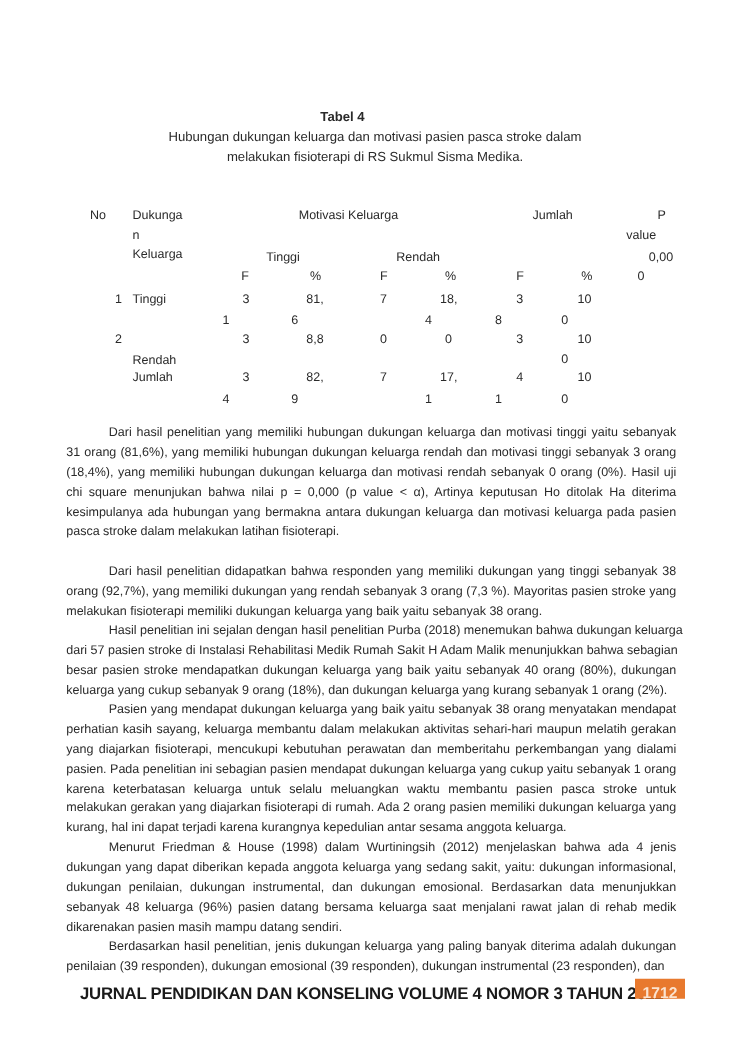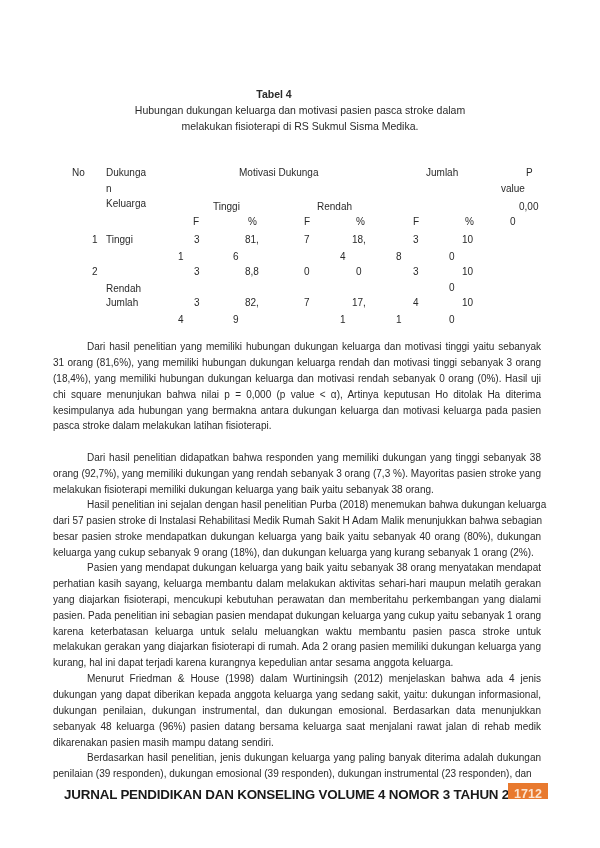--- a/index.html
+++ b/index.html
@@ -22,21 +22,21 @@
 <div class="abs caption-title">Tabel 4</div>
 <div class="abs caption-line" style="top:104px">Hubungan dukungan keluarga dan motivasi pasien pasca stroke dalam</div>
 <div class="abs caption-line" style="top:120px">melakukan fisioterapi di RS Sukmul Sisma Medika.</div>
 
 <div>
 
   <span class="t" style="top:167px;left:72px">No</span>
   <span class="t" style="top:167px;left:106px">Dukunga</span>
   <span class="t" style="top:183px;left:106px">n</span>
   <span class="t" style="top:198px;left:106px">Keluarga</span>
-  <span class="t" style="top:167px;left:239px">Motivasi Dukunga</span>
+  <span class="t" style="top:167px;left:239px">Motivasi Keluarga</span>
   <span class="t" style="top:167px;left:426px">Jumlah</span>
   <span class="t" style="top:167px;left:526px">P</span>
   <span class="t" style="top:183px;left:501px">value</span>
   <span class="t" style="top:201px;left:519px">0,00</span>
   <span class="t" style="top:216px;left:510px">0</span>
   <span class="t" style="top:201px;left:213px">Tinggi</span>
   <span class="t" style="top:201px;left:317px">Rendah</span>
   <span class="t" style="top:216px;left:193px">F</span>
   <span class="t" style="top:216px;left:248px">%</span>
   <span class="t" style="top:216px;left:304px">F</span>

